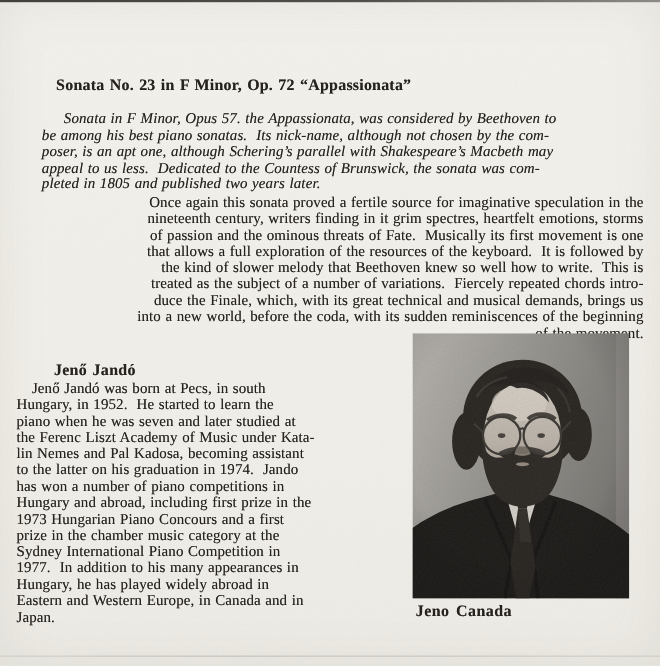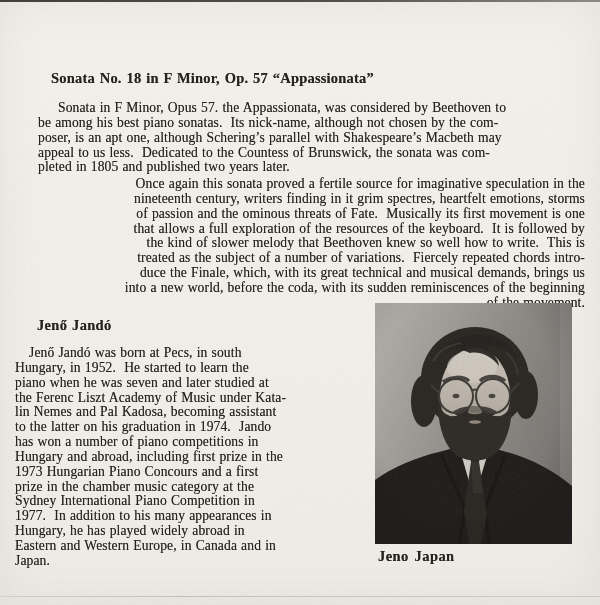--- a/index.html
+++ b/index.html
@@ -25,24 +25,24 @@
   .title{
     position:absolute;left:51px;top:70px;margin:0;
     font-size:14.5px;font-weight:bold;line-height:16px;
     letter-spacing:0.2px;word-spacing:1px;
   }
   .para{
     position:absolute;white-space:pre-wrap;
     font-size:13.6px;line-height:14.85px;
     letter-spacing:0.1px;word-spacing:0.6px;
   }
-  .p1{ left:38px;top:101px;width:545px;text-indent:20px; }
+  .p1{ left:38px;top:101px;width:545px;text-indent:20px;font-style:italic; }
   .p2{ left:37px;top:177px;width:548px;text-indent:20px;text-align:right; }
   .bio-heading{
-    position:absolute;left:37px;top:317px;margin:0;
+    position:absolute;left:37px;top:317px;margin:12px;
     font-size:14.5px;font-weight:bold;line-height:16px;
     letter-spacing:0.3px;word-spacing:1px;
   }
   .bio{ left:15px;top:346px;width:345px;text-indent:14px; }
   .photo{
     position:absolute;left:375px;top:303px;width:197px;height:241px;margin:0;
   }
   .photo svg{ display:block; }
   .caption{
     position:absolute;left:378px;top:548px;margin:0;
@@ -53,21 +53,21 @@
     position:absolute;left:0;top:0;pointer-events:none;opacity:0.06;
   }
 </style>
 </head>
 <body>
 
 <div class="page">
 
   <div class="scan-edge-top"></div>
 
-  <h1 class="title ink">Sonata No. 18 in F Minor, Op. 57 “Appassionata”</h1>
+  <h1 class="title ink">Sonata No. 23 in F Minor, Op. 72 “Appassionata”</h1>
 
   <div class="para p1 ink">Sonata in F Minor, Opus 57. the Appassionata, was considered by Beethoven to
 be among his best piano sonatas.  Its nick-name, although not chosen by the com-
 poser, is an apt one, although Schering’s parallel with Shakespeare’s Macbeth may
 appeal to us less.  Dedicated to the Countess of Brunswick, the sonata was com-
 pleted in 1805 and published two years later.</div>
 
   <div class="para p2 ink">Once again this sonata proved a fertile source for imaginative speculation in the
 nineteenth century, writers finding in it grim spectres, heartfelt emotions, storms
 of passion and the ominous threats of Fate.  Musically its first movement is one
@@ -166,21 +166,21 @@
       </g>
       <path d="M97,88 C99,86 101,86 102,88" stroke="#3a3733" stroke-width="2" fill="none"></path>
       <path d="M64,90 L56,82" stroke="#3a3733" stroke-width="2"></path>
       <path d="M135,90 L144,80" stroke="#3a3733" stroke-width="2"></path>
 
       <rect width="197" height="241" filter="url(#grainF)" opacity="0.2"></rect>
       <rect width="197" height="241" fill="url(#vigG)"></rect>
     </svg>
   </figure>
 
-  <figcaption class="caption ink">Jeno Japan</figcaption>
+  <figcaption class="caption ink">Jeno Canada</figcaption>
 
   <div class="scan-edge-bottom"></div>
 
   <svg class="page-grain" width="600" height="605">
     <filter id="paperGrain">
       <feTurbulence type="fractalNoise" baseFrequency="0.9" numOctaves="2" stitchTiles="stitch"></feTurbulence>
       <feColorMatrix type="matrix" values="0 0 0 0 0.2  0 0 0 0 0.19  0 0 0 0 0.17  0 0 0 0.8 0"></feColorMatrix>
     </filter>
     <rect width="600" height="605" filter="url(#paperGrain)"></rect>
   </svg>

